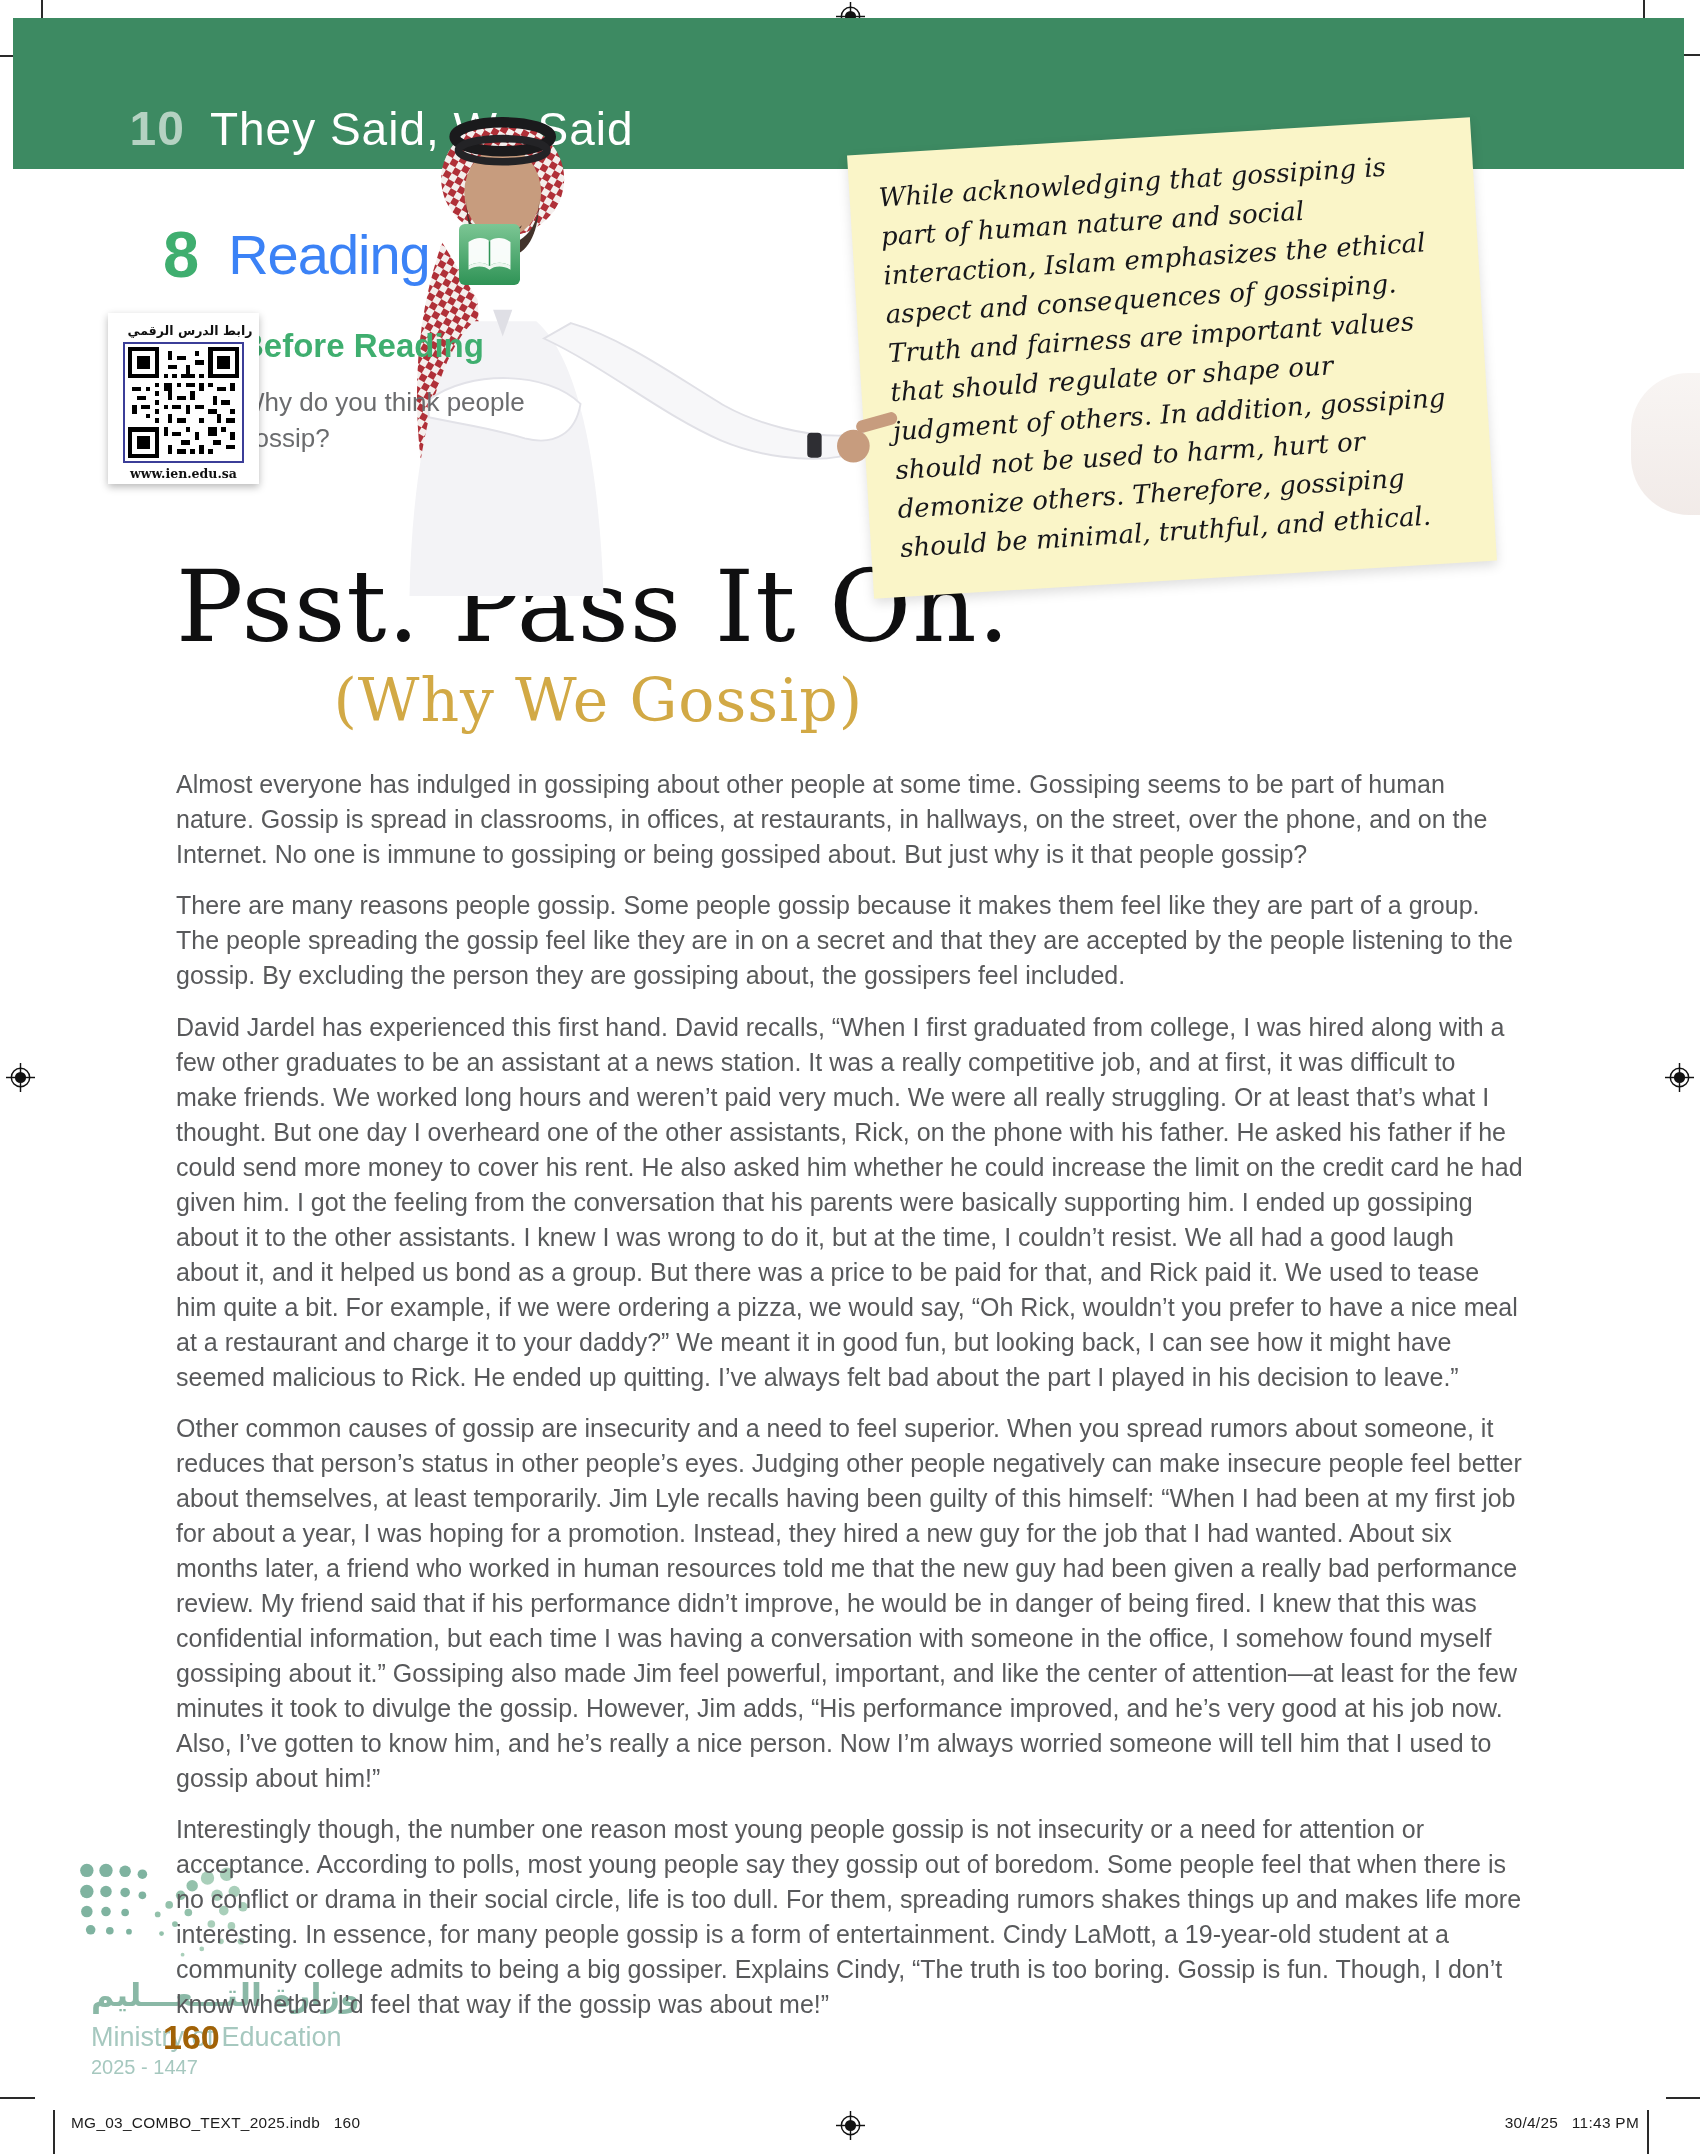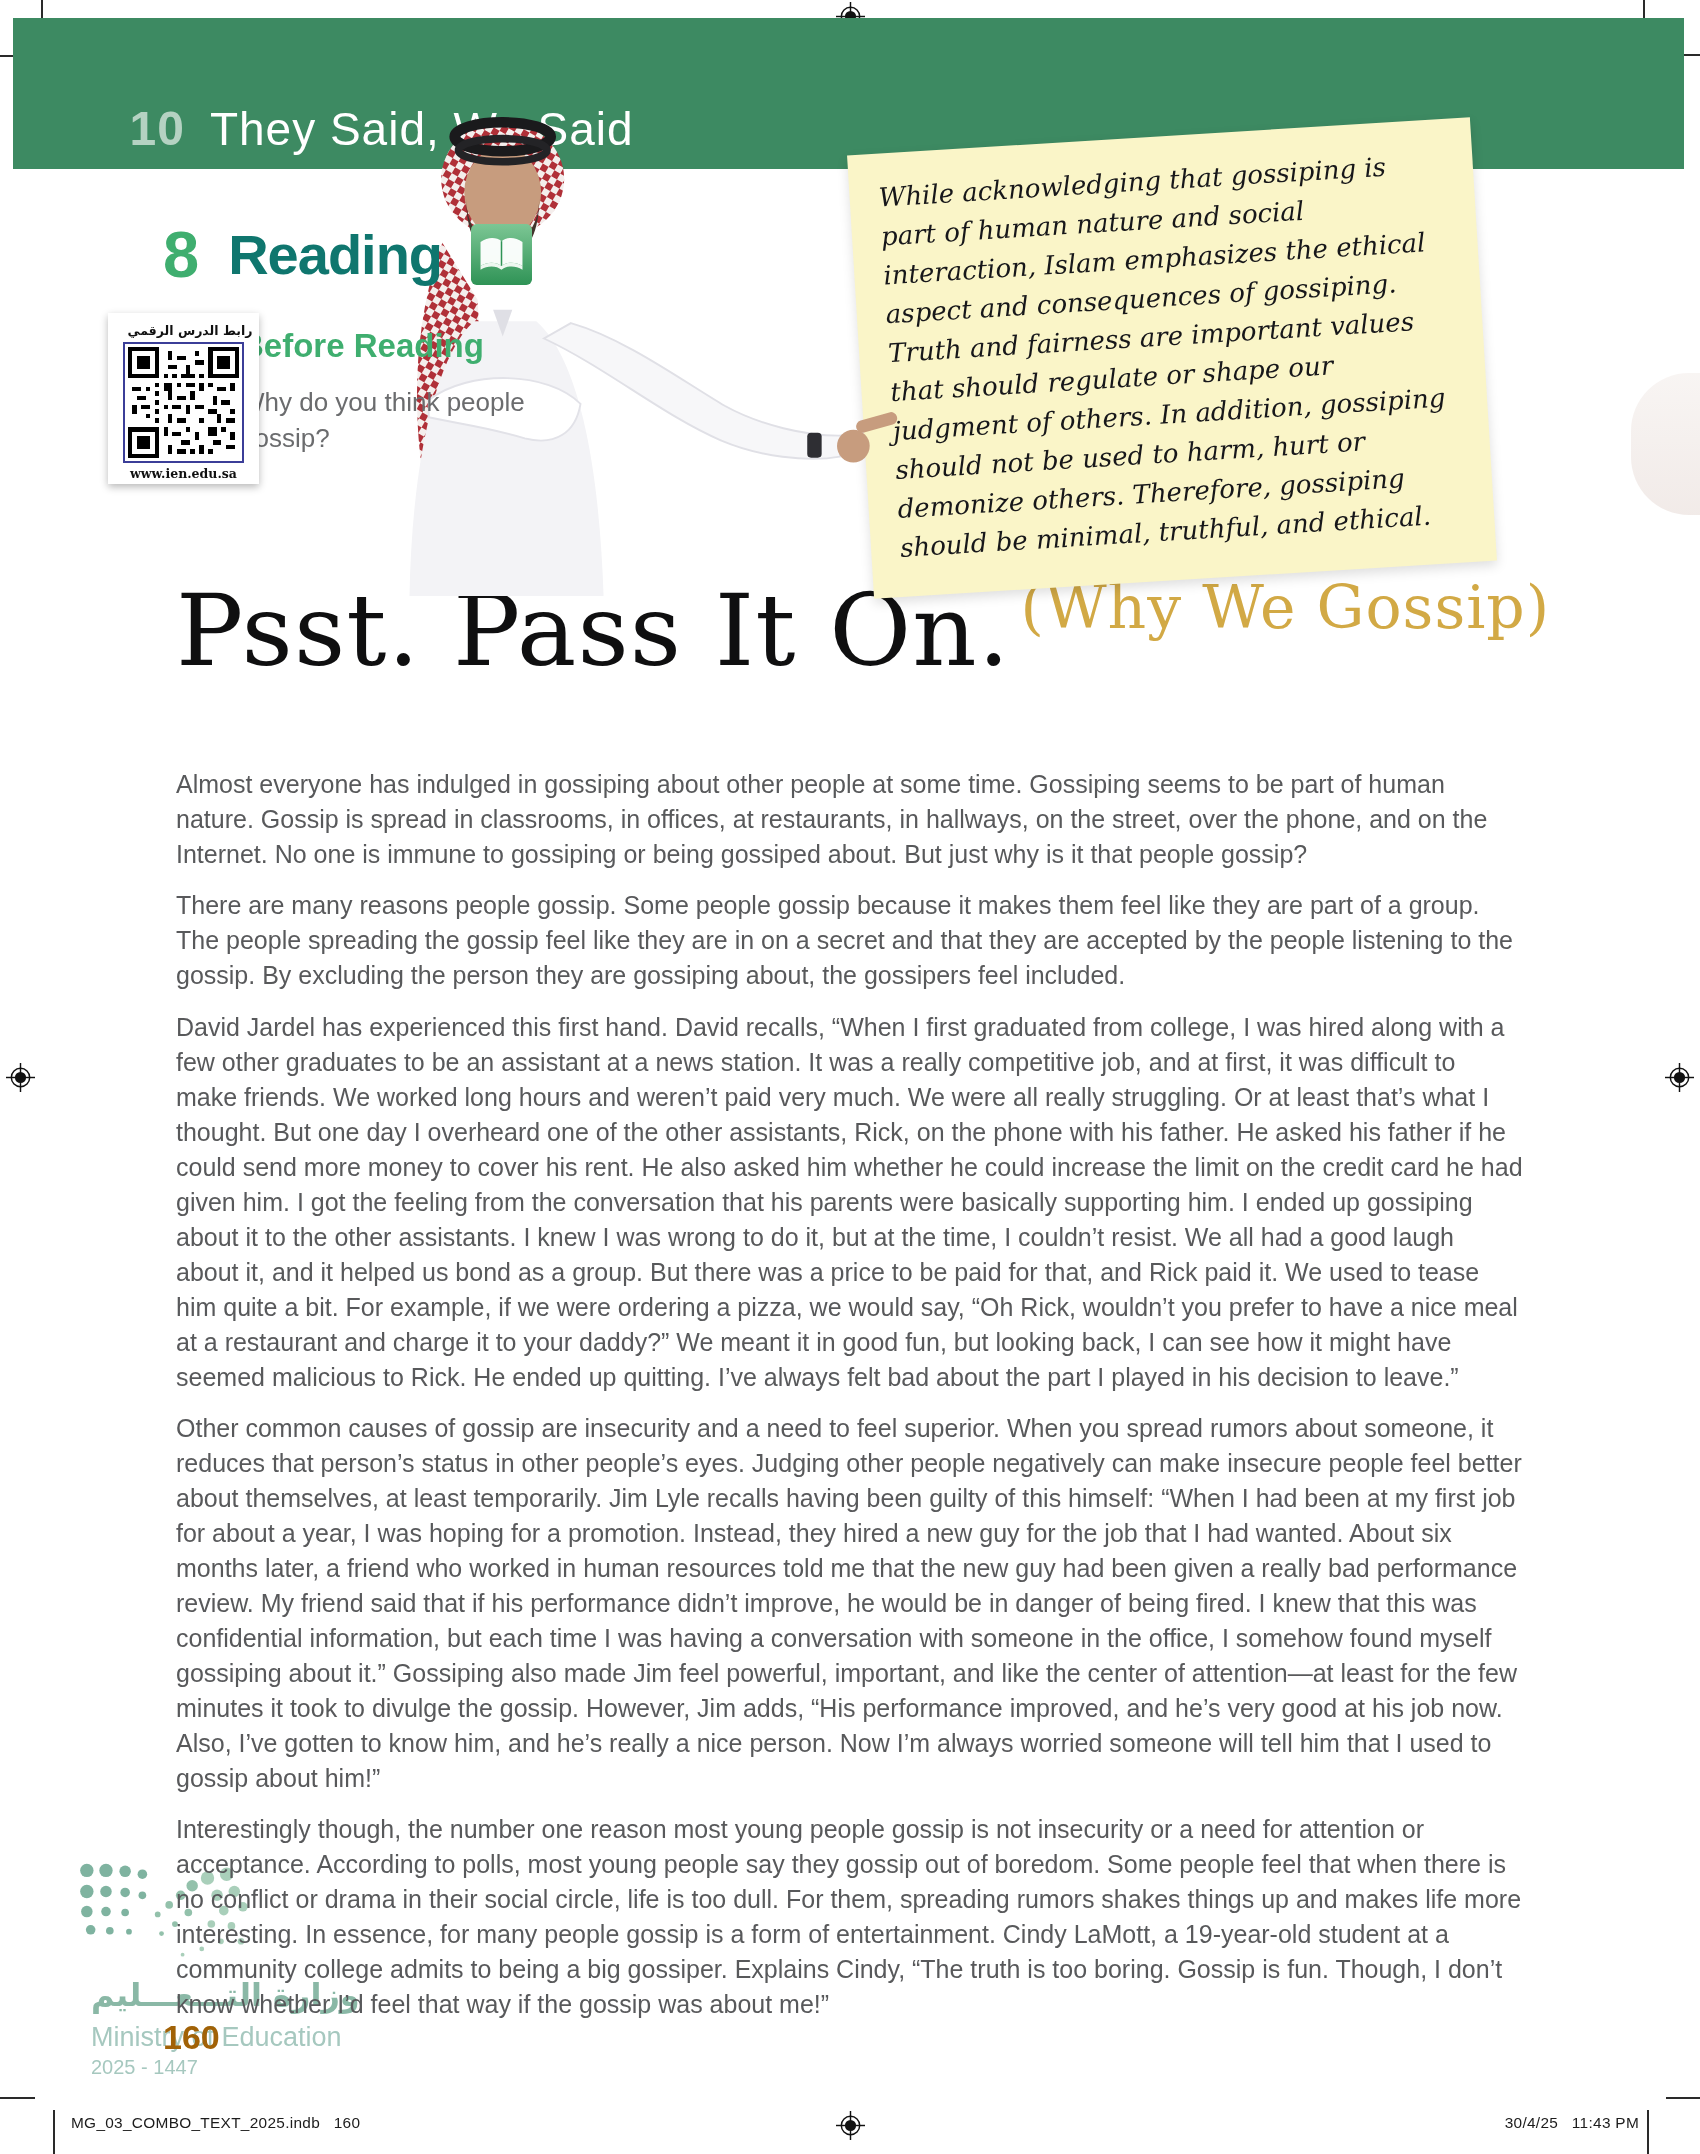--- a/index.html
+++ b/index.html
@@ -13,21 +13,21 @@
 
   
   .header-band{position:absolute;left:12.5px;top:18px;width:1671px;height:151px;background:#3d8a62;}
   .header-inner{position:absolute;left:117px;top:83px;display:flex;align-items:baseline;gap:25px;}
   .unit-number{font-size:48px;font-weight:700;color:#b5d2c2;letter-spacing:1px;}
   .unit-title{font-size:46px;font-weight:400;color:#ffffff;letter-spacing:1px;}
 
   
   .section-row{position:absolute;left:163px;top:222px;display:flex;align-items:center;gap:29px;z-index:5;}
   .section-number{font-size:65px;font-weight:700;color:#3fae6f;line-height:1;}
-  .section-title{font-size:56px;font-weight:700;color:#0f766e;letter-spacing:-1px;line-height:1;}
+  .section-title{font-size:56px;font-weight:400;color:#3b82f6;letter-spacing:-1px;line-height:1;}
   .book-icon{width:61px;height:61px;}
 
   .before-reading{position:absolute;left:240px;top:327px;z-index:5;}
   .before-reading-label{font-size:33px;font-weight:700;color:#3fae6f;}
   .before-reading-question{margin-top:19px;width:317px;font-size:26px;line-height:36px;color:#6b6c6e;}
 
   
   .qr-card{position:absolute;left:108px;top:313px;width:151px;height:171px;background:#fff;
            box-shadow:0 2.9px 7.7px rgba(0,0,0,.28);text-align:center;padding-top:9.6px;box-sizing:border-box;z-index:5;}
   .qr-label{font-family:"DejaVu Sans",sans-serif;font-size:12.5px;font-weight:700;color:#111;direction:rtl;padding-left:13px;}
@@ -39,21 +39,21 @@
   .man-photo{position:absolute;left:373px;top:81px;width:538px;height:515px;z-index:4;}
   .man-photo svg{display:block;width:100%;height:100%;}
 
   
   .note{position:absolute;left:860px;top:136px;width:624px;box-sizing:border-box;padding:25px 29px 29px;
         background:#faf5c8;transform:rotate(-3.5deg);transform-origin:50% 50%;z-index:3;
         box-shadow:0 4.8px 11.5px rgba(0,0,0,.13);}
   .note-text{font-family:"DejaVu Serif",serif;font-style:italic;font-size:26px;line-height:39px;color:#17171a;}
 
   
-  .article-title{position:absolute;left:176px;top:572px;display:flex;align-items:flex-start;white-space:nowrap;z-index:2;}
+  .article-title{position:absolute;left:176px;top:548px;display:flex;align-items:center;white-space:nowrap;z-index:2;flex-direction:column;}
   .title-main{font-family:"DejaVu Serif",serif;font-size:100px;color:#0f0f10;letter-spacing:1px;}
   .title-accent{font-family:"DejaVu Serif",serif;font-size:60px;color:#d2a945;margin-left:10px;letter-spacing:1px;}
 
   
   .article-body{position:absolute;left:176px;top:767px;width:1347px;z-index:2;
                 font-size:25px;line-height:35px;color:#58595b;}
   .article-body p{margin:0 0 16.3px 0;}
 
   
   .moe-logo{position:absolute;left:75px;top:1857px;width:197px;height:113px;z-index:1;}

